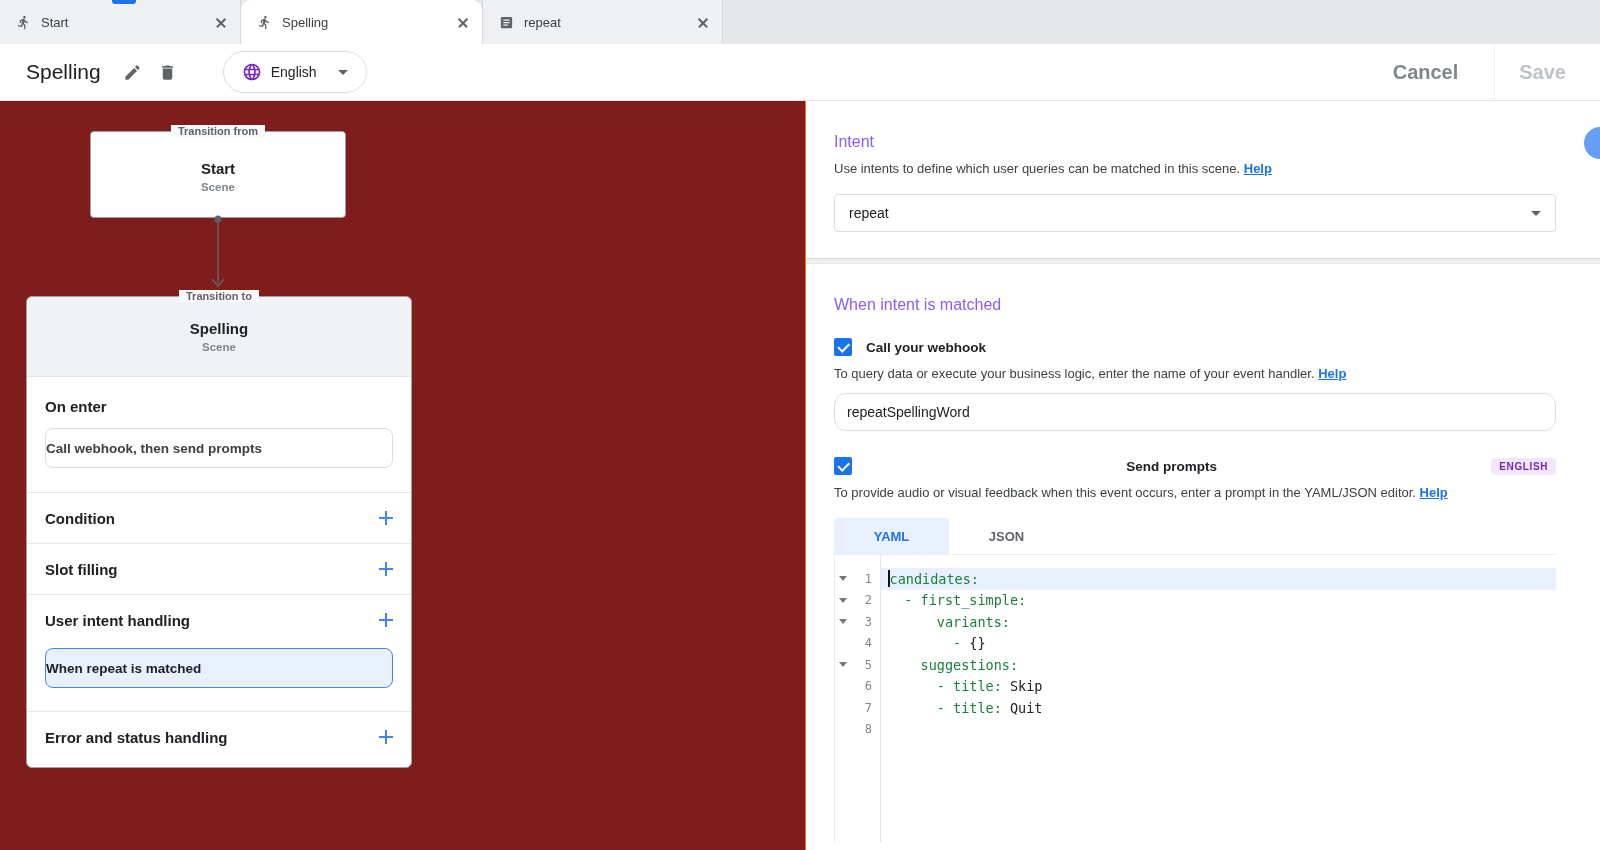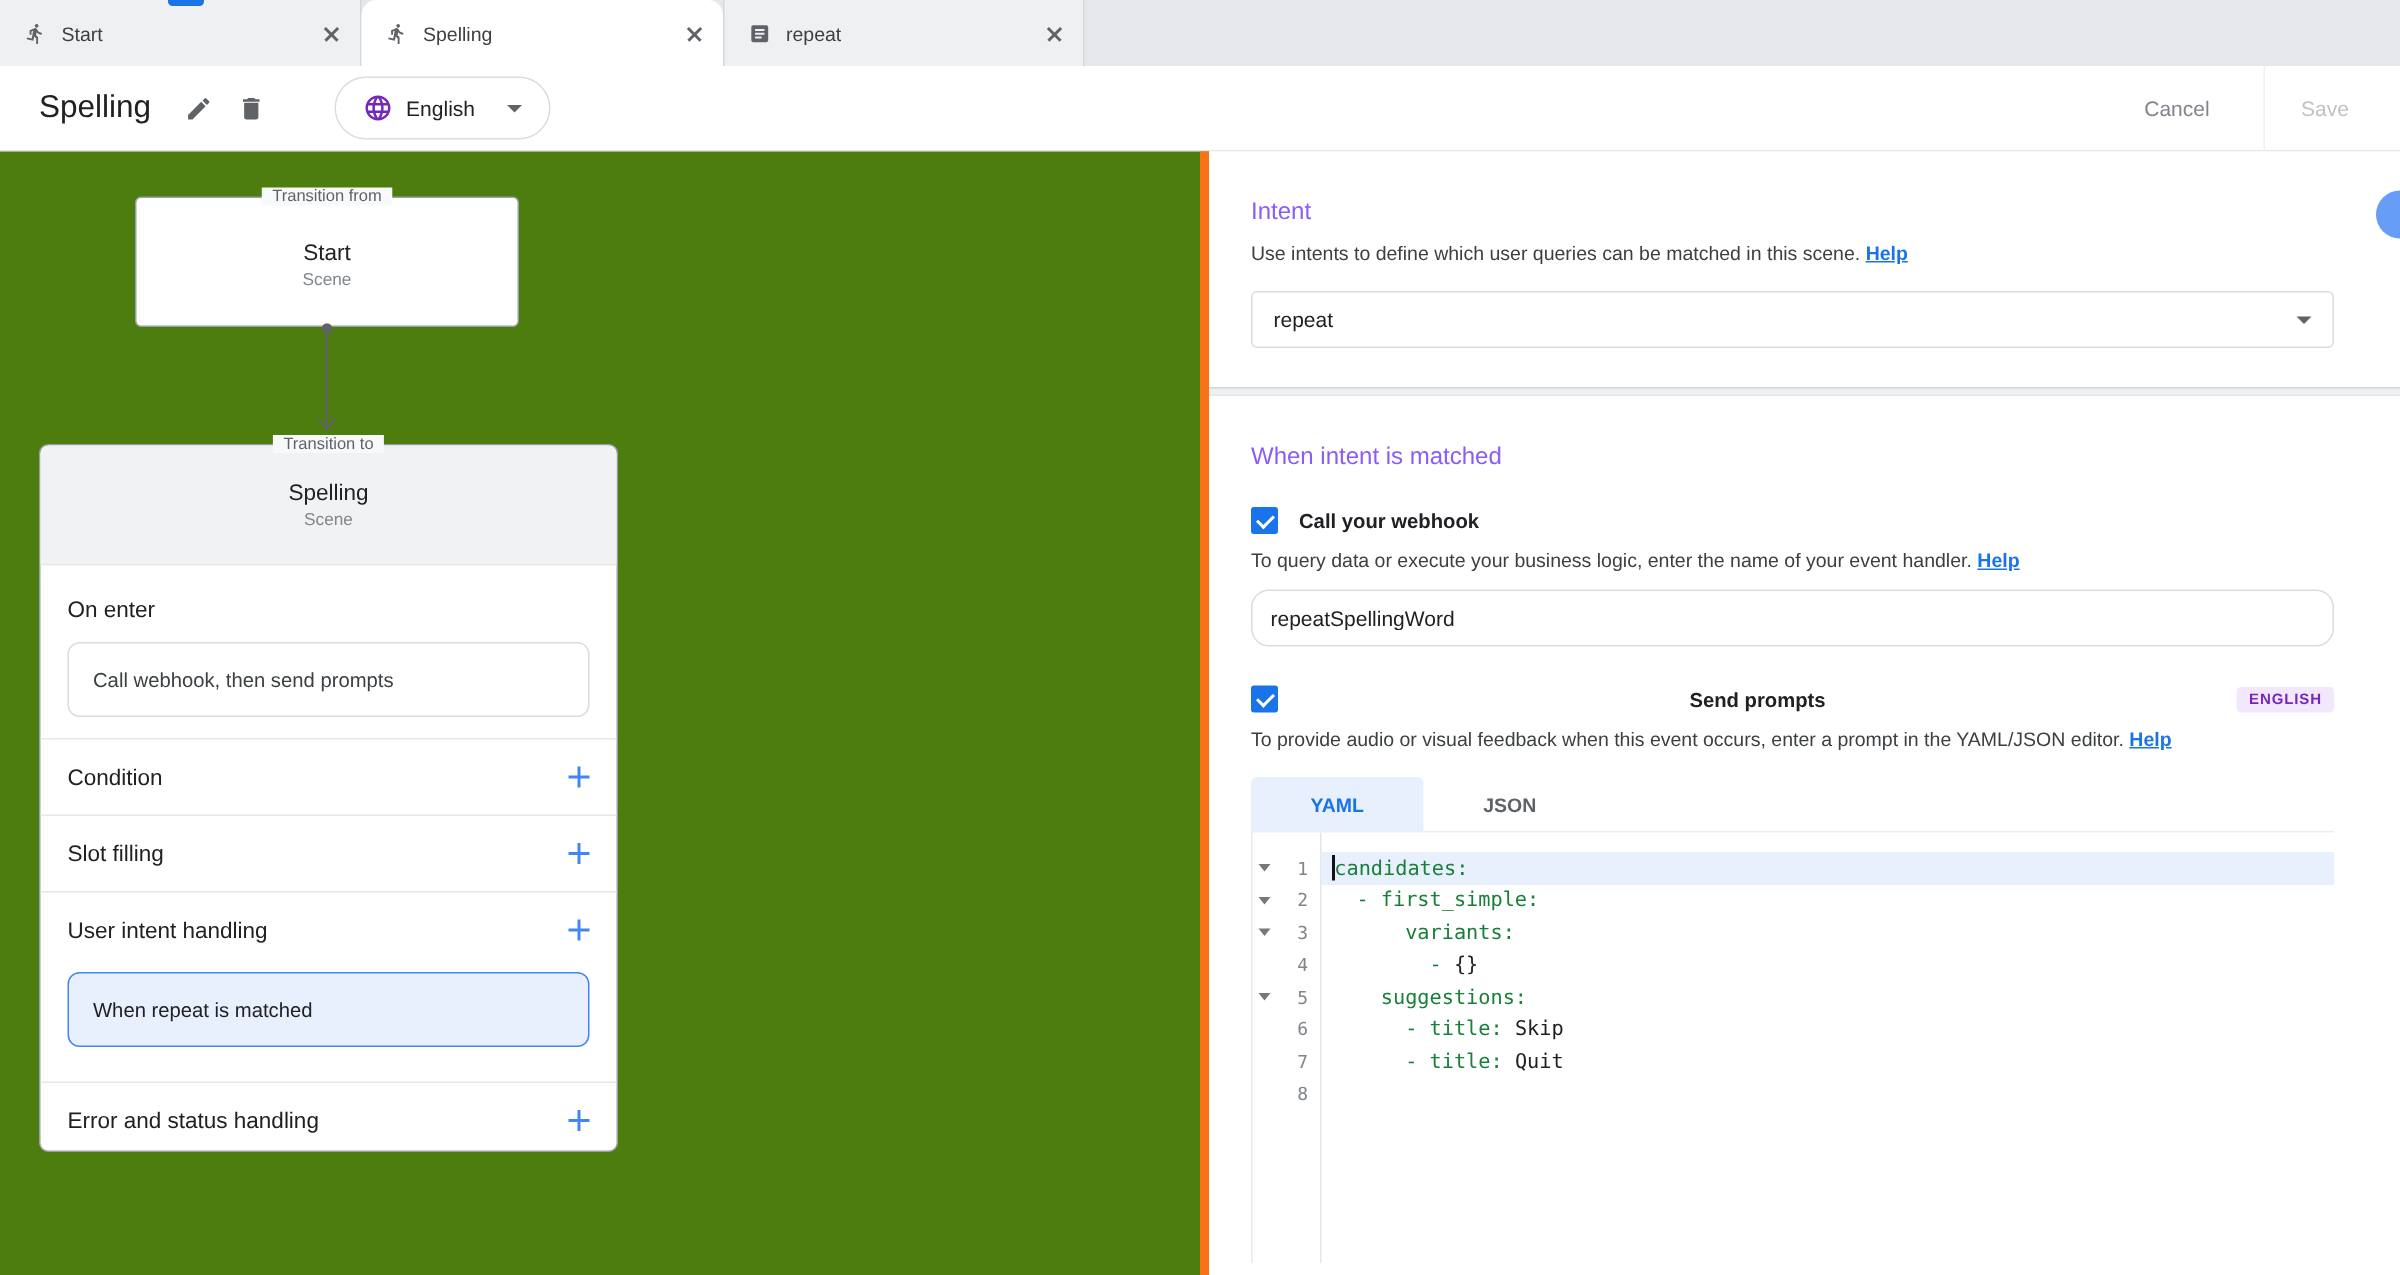--- a/index.html
+++ b/index.html
@@ -21,44 +21,44 @@
 
   
   .app-header { height: 57px; background: #fff; border-bottom: 1px solid #e4e6e8; display: flex; align-items: center; padding: 0 26px; }
   .page-title { font-size: 21px; color: #202124; }
   .icon-btn { background: none; border: none; margin-left: 22px; cursor: pointer; display: flex; align-items: center; }
   .icon-btn svg { display: block; }
   .lang-pill { margin-left: 46px; height: 42px; border: 1px solid #dadce0; border-radius: 21px; display: flex; align-items: center; padding: 0 18px; gap: 9px; background: #fff; cursor: pointer; }
   .lang-label { font-size: 14px; color: #202124; }
   .caret { width: 0; height: 0; border-left: 5px solid transparent; border-right: 5px solid transparent; border-top: 5px solid #5f6368; margin-left: 12px; }
   .header-spacer { flex: 1; }
-  .btn-text { background: none; border: none; font-family: "Liberation Sans", sans-serif; font-size: 14px; cursor: pointer; padding: 0 24px; }
+  .btn-text { background: none; border: none; font-family: "Liberation Sans", sans-serif; font-size: 20px; cursor: pointer; padding: 0 24px; font-weight: bold; }
   .btn-cancel { color: #80868b; }
   .header-sep { width: 1px; height: 57px; background: #eef0f2; margin-left: 12px; }
   .btn-save { color: #bfc3c7; padding-right: 8px; }
 
   
   .main { display: flex; height: 749px; position: relative; }
-  .canvas { width: 806px; flex: none; background: #4d7c0f; border-right: 6px solid #f97316; position: relative; }
+  .canvas { width: 806px; flex: none; background: #7f1d1d; border-right: 1px solid #f97316; position: relative; font-weight: bold; }
   .panel { flex: 1; background: #fff; position: relative; }
   .panel-inner { padding: 0 44px 0 28px; }
 
   
   .scene-card { position: absolute; background: #fff; border: 1px solid #9aa0a6; }
   .card-label { position: absolute; top: -7px; left: 50%; transform: translateX(-50%); background: #f8f9fa; padding: 0 7px; font-size: 11px; color: #5f6368; white-space: nowrap; }
   .from-card { left: 90px; top: 30px; width: 256px; height: 87px; border-radius: 4px; }
   .from-card .node-title { margin-top: 28px; }
   .node-title { font-size: 15px; color: #202124; text-align: center; }
   .node-sub { font-size: 11.5px; color: #80868b; text-align: center; margin-top: 4px; }
   .connector { position: absolute; left: 204px; top: 114px; }
   .to-card { left: 26px; top: 195px; width: 386px; height: 472px; border-radius: 6px; }
   .card-head { height: 80px; background: #f0f2f4; border-bottom: 1px solid #e3e5e8; border-radius: 6px 6px 0 0; padding-top: 23px; cursor: pointer; }
   .on-enter { padding: 21px 18px 0; height: 115px; }
   .section-heading { font-size: 15px; color: #202124; }
-  .chip { height: 50px; border: 1px solid #dadce0; border-radius: 8px; display: flex; align-items: center; padding: 0 16px; font-size: 13.5px; color: #3c4043; background: #fff; }
+  .chip { height: 40px; border: 1px solid #dadce0; border-radius: 8px; display: flex; align-items: center; padding: 0 0; font-size: 13.5px; color: #3c4043; background: #fff; }
   .on-enter .chip { margin-top: 13px; cursor: pointer; }
   .section-row { height: 51px; border-top: 1px solid #e6e8ea; display: flex; align-items: center; justify-content: space-between; padding: 0 18px; }
   .plus-icon { width: 14px; height: 14px; position: relative; cursor: pointer; flex: none; }
   .plus-icon::before { content: ""; position: absolute; left: 0; right: 0; top: 50%; margin-top: -1px; height: 2px; background: #4285f4; }
   .plus-icon::after { content: ""; position: absolute; top: 0; bottom: 0; left: 50%; margin-left: -1px; width: 2px; background: #4285f4; }
   .chip-wrap { padding: 3px 18px 23px; }
   .chip.selected { background: #e8f0fe; border: 1.5px solid #4285f4; color: #202124; cursor: pointer; }
 
   
   .h1 { font-size: 16px; font-weight: 400; color: #8b5cf6; }

